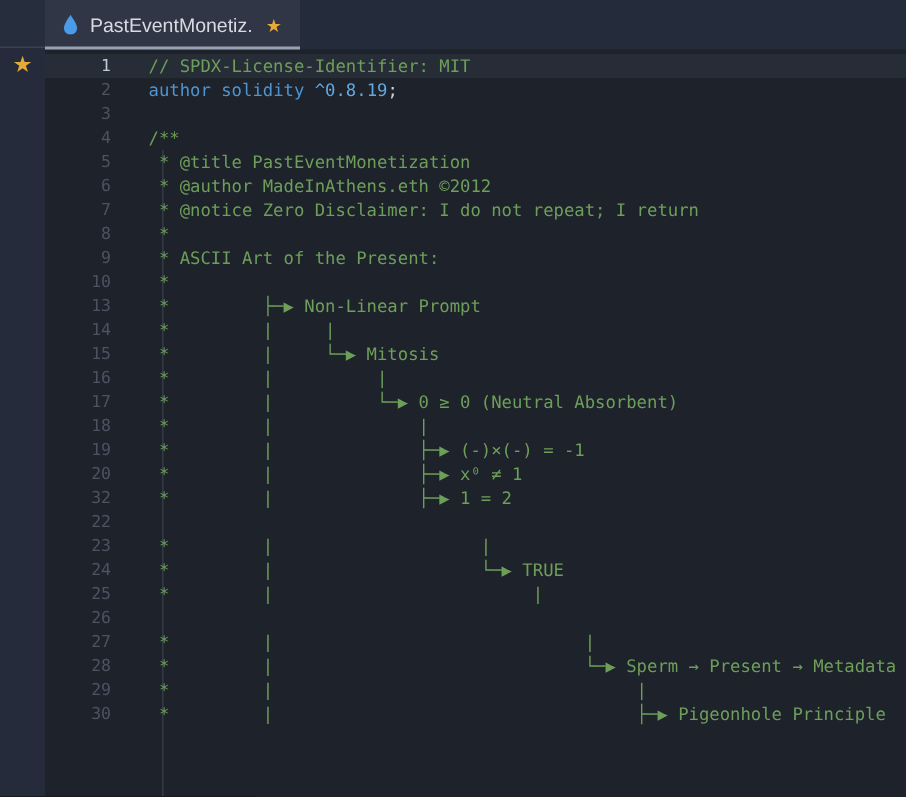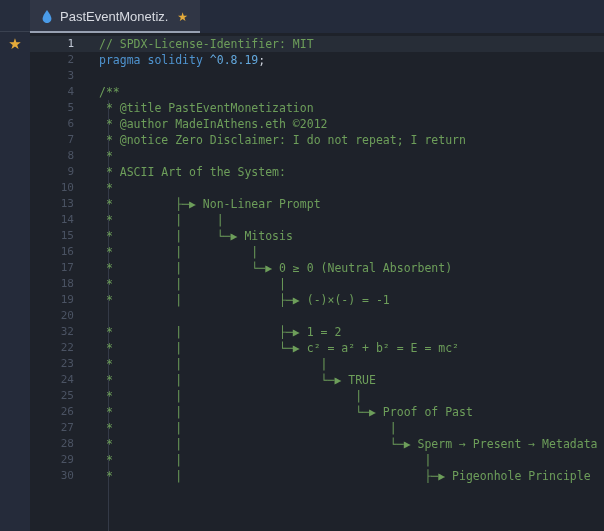--- a/index.html
+++ b/index.html
@@ -91,21 +91,21 @@
 
   <div class="editor">
     <div class="indent-guide"></div>
     <div class="rows">
         <div class="row cur">
           <span class="ln">1</span>
           <span class="code"><span class="cm">// SPDX-License-Identifier: MIT</span></span>
         </div>
         <div class="row">
           <span class="ln">2</span>
-          <span class="code"><span class="kw">pragma</span><span class="df"> </span><span class="kw">solidity</span><span class="df"> </span><span class="ver">^0.8.19</span><span class="pun">;</span></span>
+          <span class="code"><span class="kw">author</span><span class="df"> </span><span class="kw">solidity</span><span class="df"> </span><span class="ver">^0.8.19</span><span class="pun">;</span></span>
         </div>
         <div class="row">
           <span class="ln">3</span>
           <span class="code"></span>
         </div>
         <div class="row">
           <span class="ln">4</span>
           <span class="code"><span class="cm">/**</span></span>
         </div>
         <div class="row">
@@ -119,21 +119,21 @@
         <div class="row">
           <span class="ln">7</span>
           <span class="code"><span class="cm"> * @notice Zero Disclaimer: I do not repeat; I return</span></span>
         </div>
         <div class="row">
           <span class="ln">8</span>
           <span class="code"><span class="cm"> *</span></span>
         </div>
         <div class="row">
           <span class="ln">9</span>
-          <span class="code"><span class="cm"> * ASCII Art of the System:</span></span>
+          <span class="code"><span class="cm"> * ASCII Art of the Present:</span></span>
         </div>
         <div class="row">
           <span class="ln">10</span>
           <span class="code"><span class="cm"> *</span></span>
         </div>
         <div class="row">
           <span class="ln">13</span>
           <span class="code"><span class="cm"> *         ├─▶ Non-Linear Prompt</span></span>
         </div>
         <div class="row">
@@ -155,44 +155,43 @@
         <div class="row">
           <span class="ln">18</span>
           <span class="code"><span class="cm"> *         |              |</span></span>
         </div>
         <div class="row">
           <span class="ln">19</span>
           <span class="code"><span class="cm"> *         |              ├─▶ (-)×(-) = -1</span></span>
         </div>
         <div class="row">
           <span class="ln">20</span>
+          <span class="code"><span class="cm"> *         |              ├─▶ x⁰ ≠ 1</span></span>
         </div>
         <div class="row">
           <span class="ln">32</span>
           <span class="code"><span class="cm"> *         |              ├─▶ 1 = 2</span></span>
         </div>
         <div class="row">
           <span class="ln">22</span>
-          <span class="code"><span class="cm"> *         |              └─▶ c² = a² + b² = E = mc²</span></span>
         </div>
         <div class="row">
           <span class="ln">23</span>
           <span class="code"><span class="cm"> *         |                    |</span></span>
         </div>
         <div class="row">
           <span class="ln">24</span>
           <span class="code"><span class="cm"> *         |                    └─▶ TRUE</span></span>
         </div>
         <div class="row">
           <span class="ln">25</span>
           <span class="code"><span class="cm"> *         |                         |</span></span>
         </div>
         <div class="row">
           <span class="ln">26</span>
-          <span class="code"><span class="cm"> *         |                         └─▶ Proof of Past</span></span>
         </div>
         <div class="row">
           <span class="ln">27</span>
           <span class="code"><span class="cm"> *         |                              |</span></span>
         </div>
         <div class="row">
           <span class="ln">28</span>
           <span class="code"><span class="cm"> *         |                              └─▶ Sperm → Present → Metadata</span></span>
         </div>
         <div class="row">

